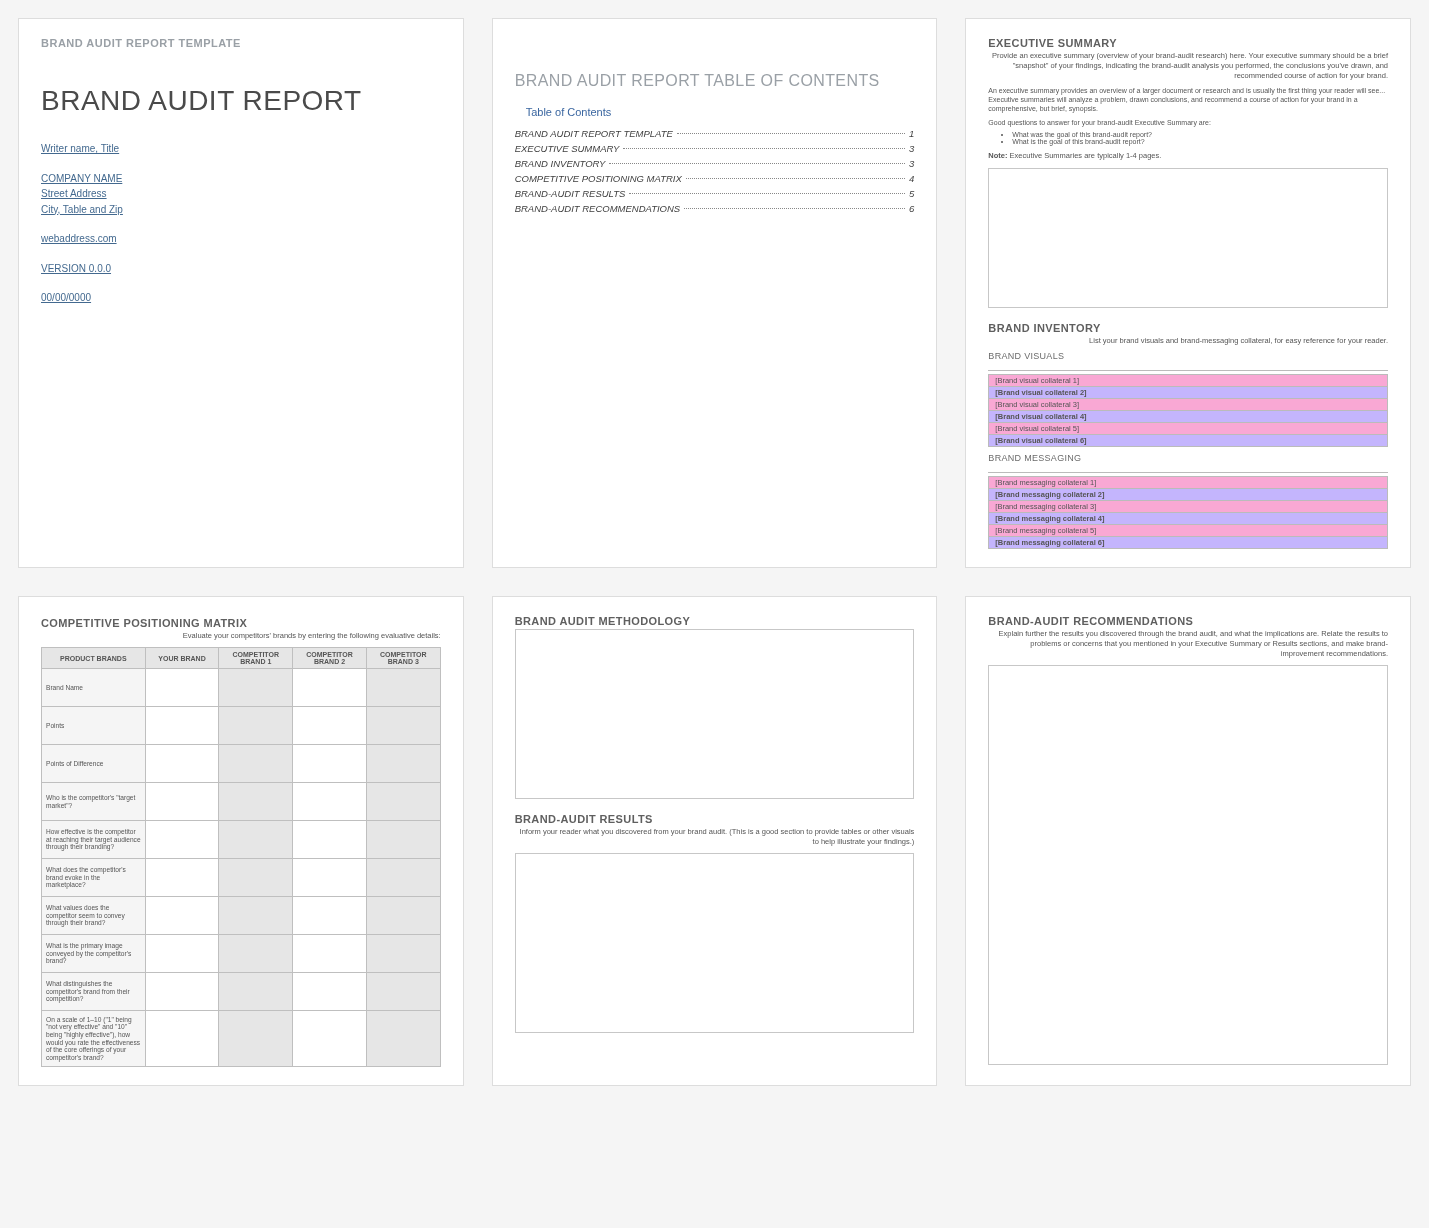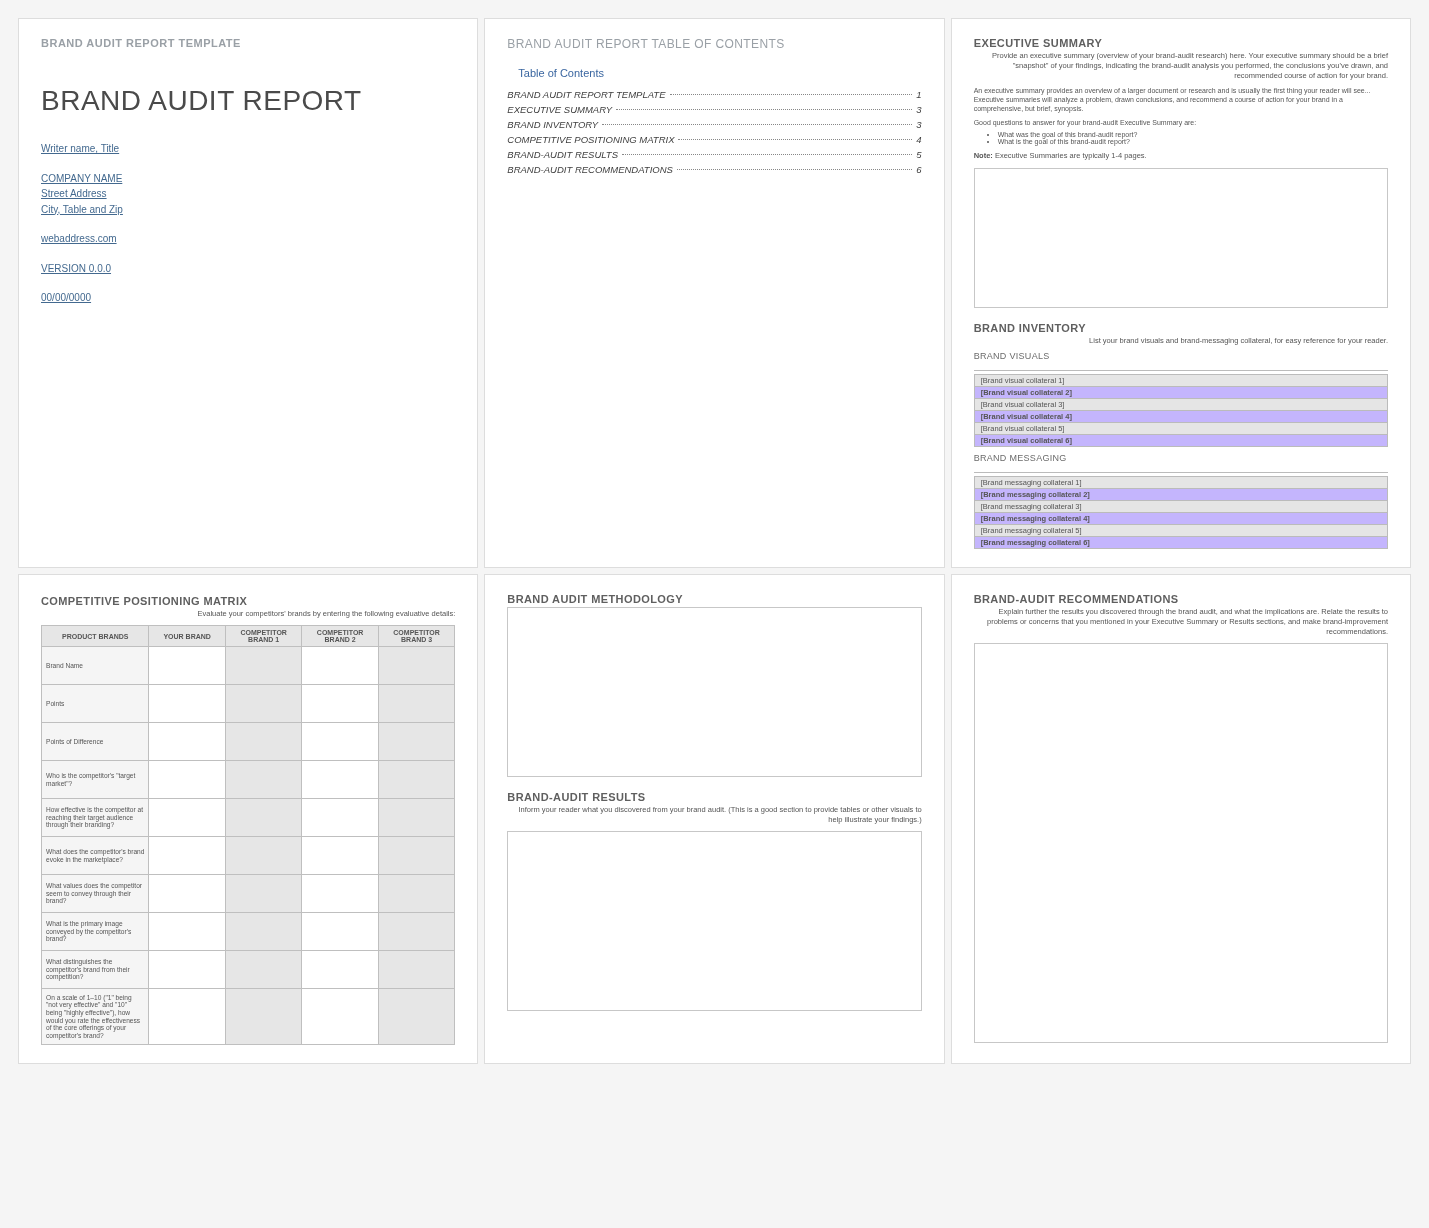--- a/index.html
+++ b/index.html
@@ -1,43 +1,43 @@
 <!DOCTYPE html>
 <html><head>
 <meta charset="utf-8">
 <style>
   * { box-sizing: border-box; margin: 0; padding: 0; }
   body { background: #f5f5f5; font-family: "Century Gothic", "Futura", Arial, sans-serif; padding: 18px; color: #555; }
-  .pages { display: grid; grid-template-columns: repeat(3, 1fr); gap: 6px; max-width: 1429px; }
+  .pages { display: grid; grid-template-columns: repeat(3, 1fr); gap: 28px; max-width: 1429px; }
   .page { background: #fff; border: 1px solid #ddd; padding: 18px 22px; position: relative; min-height: 480px; }
 
   
   .p1-head { color: #9aa0a6; font-size: 11px; letter-spacing: .5px; font-weight: 700; margin-bottom: 36px; }
   .p1-title { color: #4a4a4a; font-size: 28px; font-weight: 400; letter-spacing: .5px; margin-bottom: 24px; }
   .meta { color: #43698f; font-size: 10px; line-height: 1.55; text-decoration: underline; }
   .meta .block { margin-bottom: 14px; }
 
   
-  .p2-head { color: #9aa0a6; font-size: 12px; letter-spacing: .4px; margin-bottom: 16px; }
+  .p2-head { color: #9aa0a6; font-size: 16px; letter-spacing: .4px; margin-bottom: 16px; margin-top: 35px; }
   .toc-title { color: #3a66a0; font-size: 11px; margin-bottom: 10px; margin-left: 11px; }
   .toc-item { display: flex; align-items: baseline; font-size: 9.5px; color: #3e3e3e; font-style: italic; margin-bottom: 4px; }
   .toc-item .label { white-space: nowrap; }
   .toc-item .dots { flex: 1; border-bottom: 1px dotted #888; margin: 0 4px; transform: translateY(-3px); }
   .toc-item .num { white-space: nowrap; }
 
   
   .sec-title { color: #5f5f5f; font-size: 11px; font-weight: 700; letter-spacing: .4px; margin-bottom: 2px; }
   .sec-sub { color: #555; font-size: 7.5px; line-height: 1.3; margin-bottom: 6px; text-align: right; }
   .para { color: #555; font-size: 7px; line-height: 1.3; margin-bottom: 4px; }
   ul.bul { list-style: disc; padding-left: 24px; font-size: 7px; color: #555; margin-bottom: 6px; }
   .note { font-size: 7.5px; color: #555; margin-bottom: 8px; }
   .note b { font-weight: 700; }
   .bigbox { border: 1px solid #c7c7c7; height: 140px; margin-bottom: 14px; }
   .inv-sub-title { color: #6b6b6b; font-size: 9px; letter-spacing: .3px; border-bottom: 1px solid #bbb; padding-bottom: 9px; margin: 6px 0 3px; }
-  .inv-row { border: 1px solid #bbb; border-top: none; font-size: 7.5px; padding: 1px 6px; color: #555; background: #e5e5e5; }
+  .inv-row { border: 1px solid #bbb; border-top: none; font-size: 7.5px; padding: 1px 6px; color: #555; background: #f9a8d4; }
   .inv-row.alt { background: #c4b5fd; font-weight: bold; }
   .inv-table { border-top: 1px solid #bbb; }
 
   
   .p4 .sec-title { margin-top: 2px; }
   table.matrix { width: 100%; border-collapse: collapse; font-size: 7px; table-layout: fixed; }
   table.matrix th, table.matrix td { border: 1px solid #bfbfbf; padding: 3px 4px; vertical-align: middle; }
   table.matrix th { background: #e6e6e6; font-weight: 700; color: #555; text-align: center; }
   table.matrix td.q { background: #f5f5f5; font-size: 6.6px; line-height: 1.15; }
   table.matrix tr td.q { width: 26%; }

